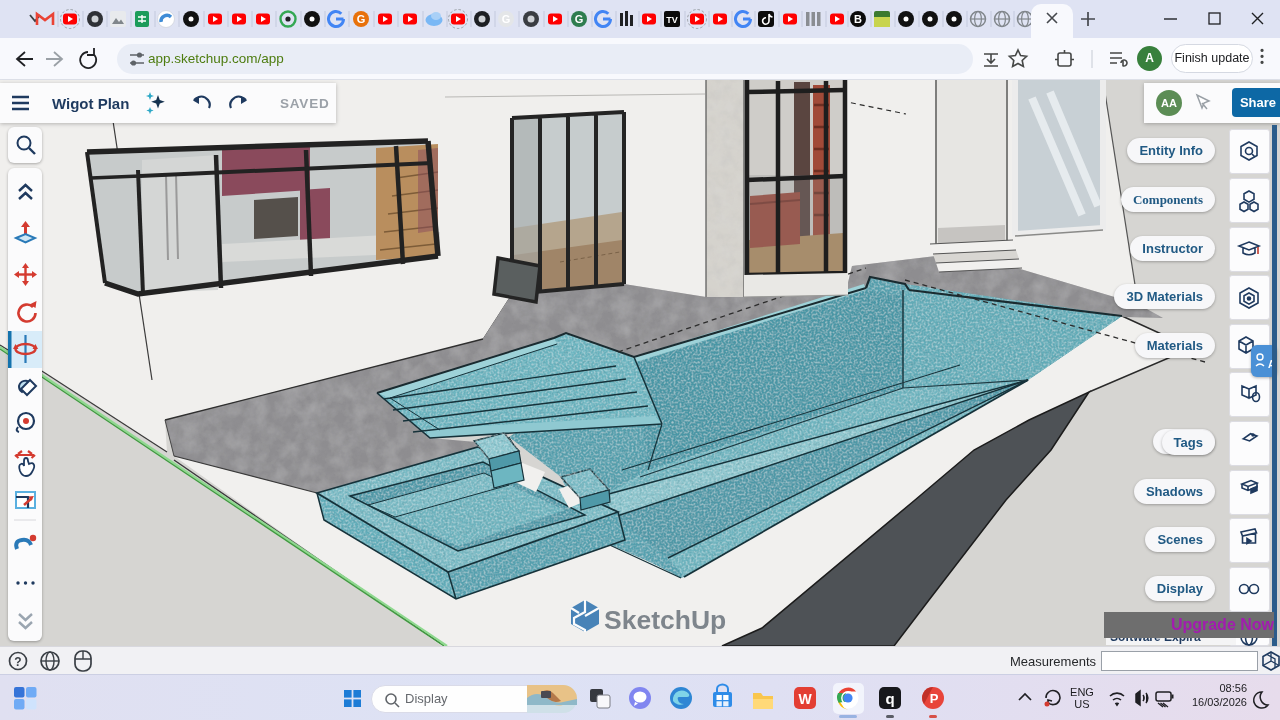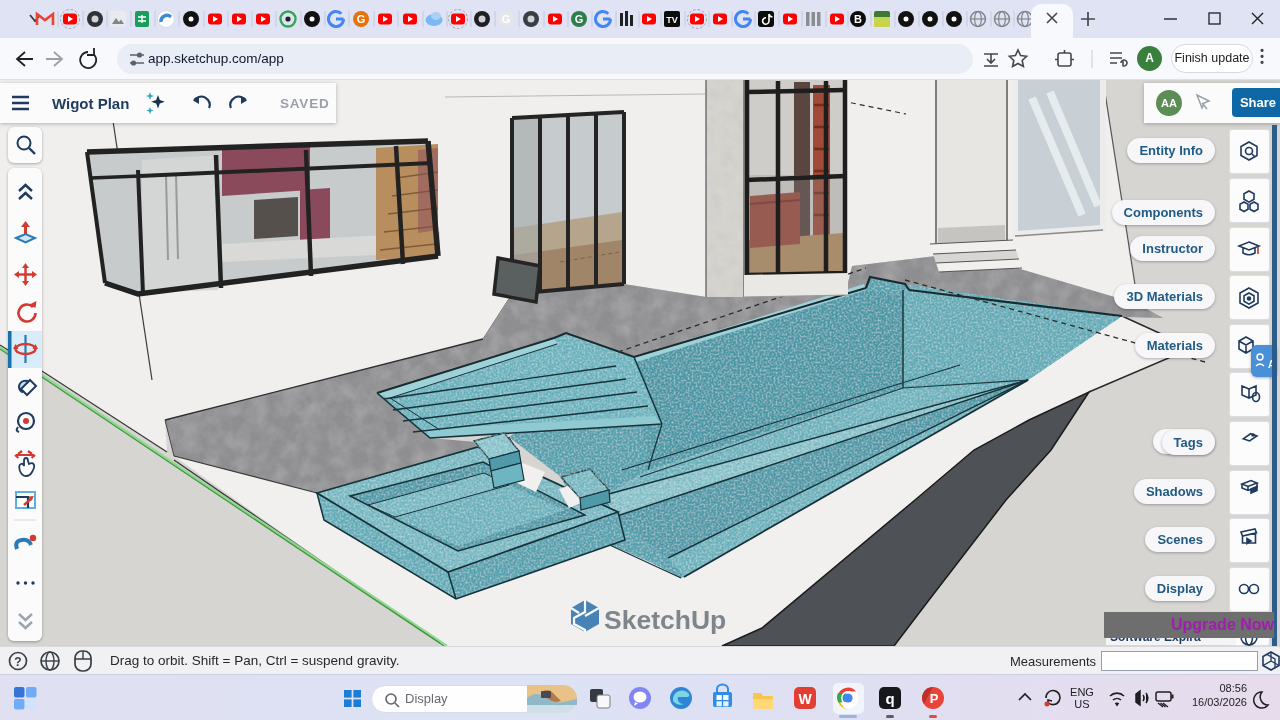--- a/index.html
+++ b/index.html
@@ -3,21 +3,21 @@
 <meta charset="utf-8">
 <style>
   * { margin:0; padding:0; box-sizing:border-box; }
   html,body { width:1280px; height:720px; overflow:hidden; font-family:"Liberation Sans",sans-serif; }
   #stage { position:relative; width:1280px; height:720px; background:#e9e8e6; }
   
   #tabbar { position:absolute; left:0; top:0; width:1280px; height:38px; background:#dfe3f3; }
   
   #btoolbar { position:absolute; left:0; top:38px; width:1280px; height:42px; background:#f8f9fd; border-bottom:1px solid #dde0e8; }
   #omnibox { position:absolute; left:117px; top:6px; width:856px; height:30px; background:#e9edf6; border-radius:15px; }
-  #omnibox .url { position:absolute; left:31px; top:7px; font-size:13.5px; color:#0f172a; }
+  #omnibox .url { position:absolute; left:31px; top:7px; font-size:13.5px; color:#4d7c0f; }
   #avatarA { position:absolute; left:1137px; top:8px; width:25px; height:25px; border-radius:50%; background:#38803c; color:#fff; font-size:12px; font-weight:bold; text-align:center; line-height:25px; }
   #finishupd { position:absolute; left:1171px; top:6px; width:82px; height:29px; background:#fff; border:1px solid #d5d9e2; border-radius:15px; font-size:12.5px; color:#202124; text-align:center; line-height:27px; }
   
   #su-topleft { position:absolute; left:0; top:83px; width:336px; height:40px; background:#fbfbfc; box-shadow:0 1px 4px rgba(0,0,0,.25); }
   #su-topright { position:absolute; left:1144px; top:83px; width:136px; height:40px; background:#fbfbfc; box-shadow:0 1px 4px rgba(0,0,0,.25); }
   #sharebtn { position:absolute; left:88px; top:5px; width:52px; height:29px; background:#0d68a5; border-radius:4px; color:#fff; font-size:13px; font-weight:bold; text-align:center; line-height:29px; }
   #lt-search { position:absolute; left:8px; top:127px; width:34px; height:36px; background:#fbfbfc; border-radius:6px; box-shadow:0 1px 3px rgba(0,0,0,.3); }
   #lt-main { position:absolute; left:8px; top:168px; width:34px; height:473px; background:#fbfbfc; border-radius:6px; box-shadow:0 1px 3px rgba(0,0,0,.3); }
   .rp-pill { position:absolute; right:65px; background:#f7f7f9; border-radius:13px; box-shadow:0 1px 3px rgba(0,0,0,.28); color:#215a84; font-size:13px; font-weight:bold; height:25px; line-height:25px; padding:0 12px; white-space:nowrap; }
   .rp-box { position:absolute; left:1229px; width:41px; height:45px; background:#fcfcfd; border:1px solid #dcdce2; border-radius:3px; }
@@ -494,21 +494,21 @@
       <circle cx="10" cy="415" r="1.7" fill="#1f3a5f"></circle>
         <circle cx="17.5" cy="415" r="1.7" fill="#1f3a5f"></circle>
         <circle cx="25" cy="415" r="1.7" fill="#1f3a5f"></circle>
 
       <path d="M11,446 l6.5,6 6.5,-6 M11,454 l6.5,6 6.5,-6" stroke="#9aa5b0" stroke-width="2.4" fill="none"></path>
     </svg>
   </div>
   <div id="rightpanel">
       <div class="rp-pill" style="top:138px;">Entity Info</div>
   <div class="rp-box" style="top:129px;"></div>
-  <div class="rp-pill" style="top:200px;">Components</div>
+  <div class="rp-pill" style="top:187px;font-family:Liberation Serif, serif;">Components</div>
   <div class="rp-box" style="top:178px;"></div>
   <div class="rp-pill" style="top:236px;">Instructor</div>
   <div class="rp-box" style="top:227px;"></div>
   <div class="rp-pill" style="top:284px;">3D Materials</div>
   <div class="rp-box" style="top:275px;"></div>
   <div class="rp-pill" style="top:333px;">Materials</div>
   <div class="rp-box" style="top:324px;"></div>
   <div class="rp-pill" style="top:381px;margin-top:48px;">Styles</div>
   <div class="rp-box" style="top:372px;"></div>
   <div class="rp-pill" style="top:430px;">Tags</div>
@@ -573,21 +573,20 @@
   <div id="statusbar">
     <svg width="110" height="28" style="position:absolute">
       <circle cx="18" cy="14" r="8.5" stroke="#3a3f45" stroke-width="1.7" fill="none"></circle>
       <text x="18" y="18.5" font-size="12" font-weight="bold" fill="#3a3f45" text-anchor="middle" font-family="Liberation Sans">?</text>
       <circle cx="50" cy="14" r="9" stroke="#3a3f45" stroke-width="1.7" fill="none"></circle>
       <ellipse cx="50" cy="14" rx="4" ry="9" stroke="#3a3f45" stroke-width="1.4" fill="none"></ellipse>
       <path d="M41,14 l18,0" stroke="#3a3f45" stroke-width="1.4"></path>
       <rect x="75" y="4" width="16" height="20" rx="7" stroke="#3a3f45" stroke-width="1.7" fill="none"></rect>
       <path d="M83,4 l0,8 M75,12 l16,0" stroke="#3a3f45" stroke-width="1.4"></path>
     </svg>
-    <div class="msg">Drag to orbit. Shift = Pan, Ctrl = suspend gravity.</div>
     <div class="meas">Measurements</div>
     <div id="measbox"></div>
     <svg width="20" height="20" style="position:absolute;left:1261px;top:4px">
       <path d="M10,1 l8,4.5 0,9 -8,4.5 -8,-4.5 0,-9 z" fill="none" stroke="#1f3a5f" stroke-width="1.6"></path>
       <path d="M10,1 l0,9 -8,4.5 M10,10 l8,4.5 M6,3.5 l8,4.5 0,9" stroke="#1f3a5f" stroke-width="1.3" fill="none"></path>
     </svg>
   </div>
 
   <div id="taskbar">
     <svg width="1280" height="46" style="position:absolute">

